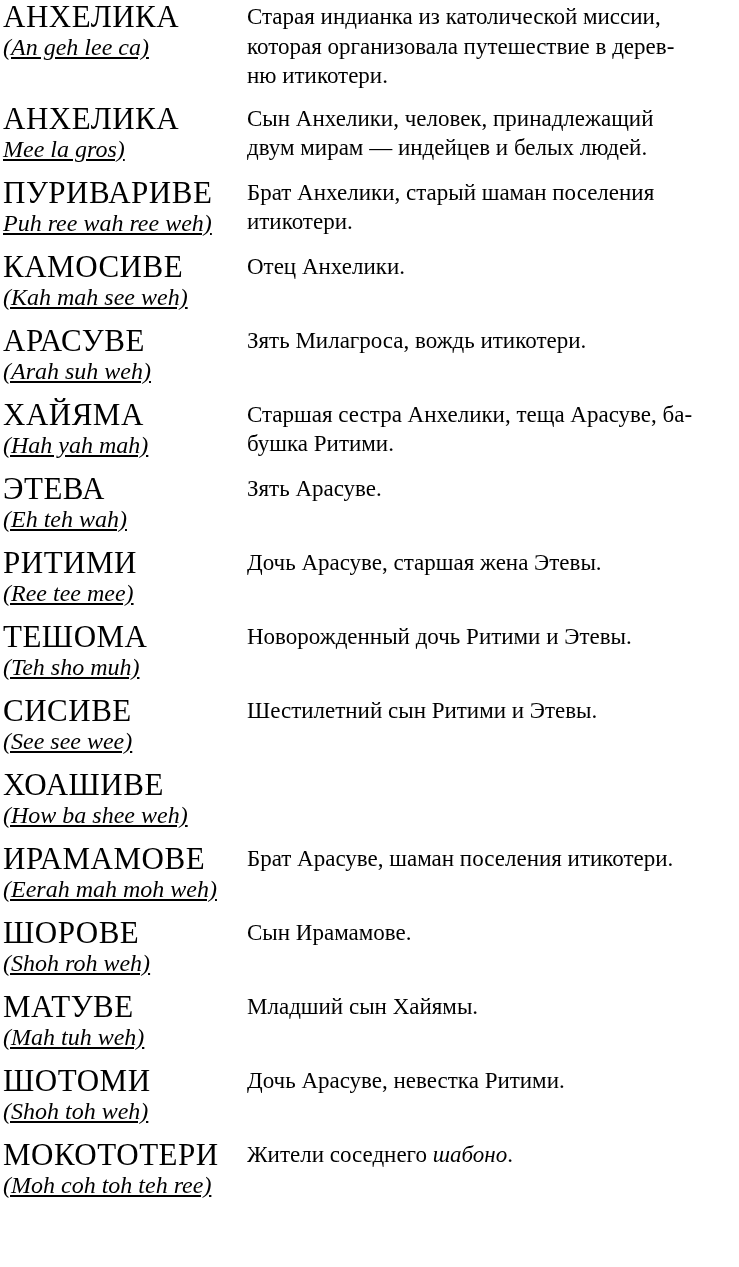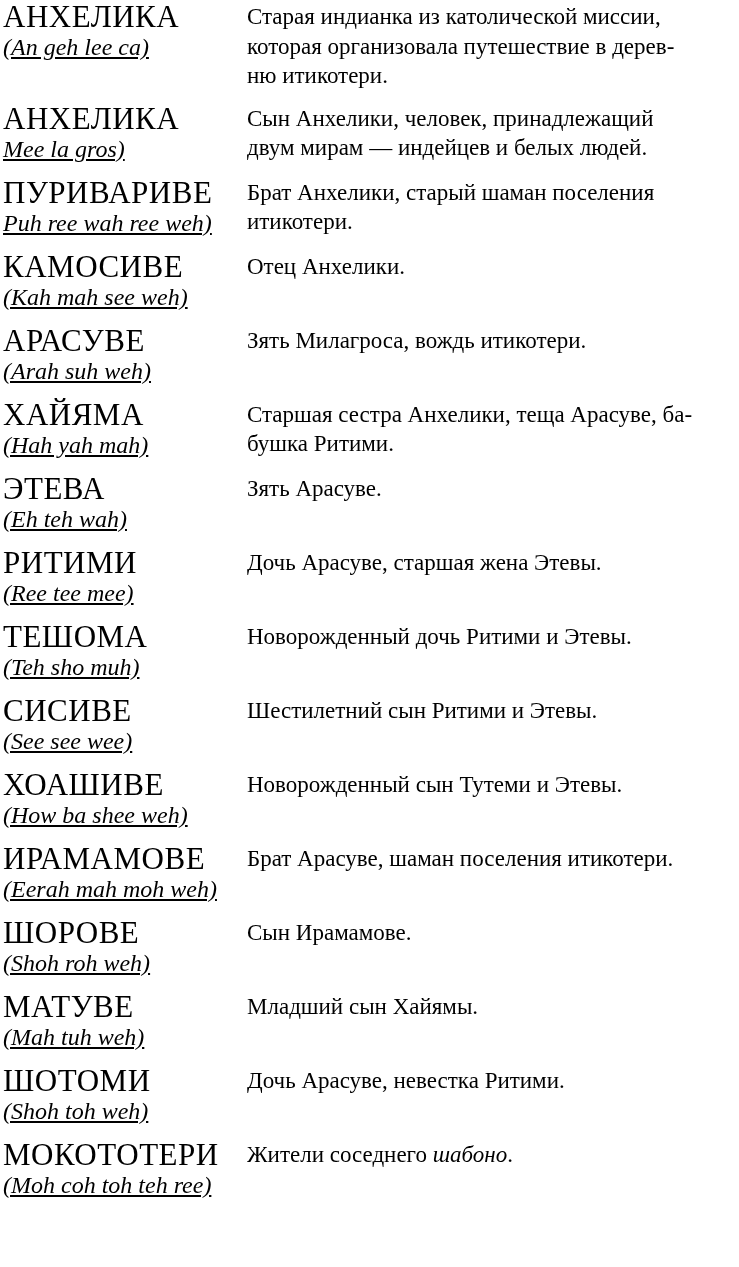--- a/index.html
+++ b/index.html
@@ -140,21 +140,20 @@
       <div class="char-phonetic">(See see wee)</div>
     </div>
     <div class="char-desc"><span class="desc-main">Шестилетний сын Ритими и Этевы.</span><span class="desc-italic"></span><span class="desc-end"></span></div>
   </div>
 
   <div class="entry">
     <div class="entry-left">
       <div class="char-name">ХОАШИВЕ</div>
       <div class="char-phonetic">(How ba shee weh)</div>
     </div>
-    <div class="char-desc"><span class="desc-main">Новорожденный сын Тутеми и Этевы.</span><span class="desc-italic"></span><span class="desc-end"></span></div>
   </div>
 
   <div class="entry">
     <div class="entry-left">
       <div class="char-name">ИРАМАМОВЕ</div>
       <div class="char-phonetic">(Eerah mah moh weh)</div>
     </div>
     <div class="char-desc"><span class="desc-main">Брат Арасуве, шаман поселения итикотери.</span><span class="desc-italic"></span><span class="desc-end"></span></div>
   </div>
 

